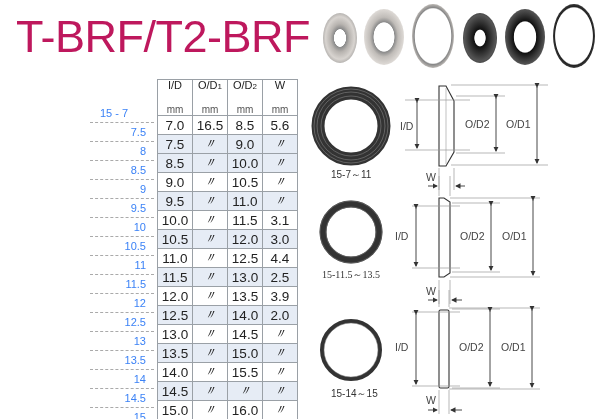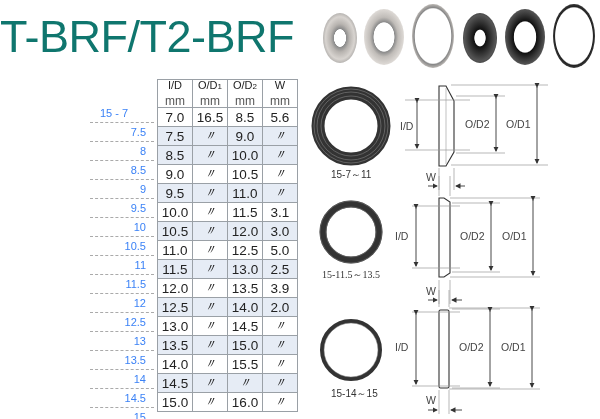--- a/index.html
+++ b/index.html
@@ -1,22 +1,22 @@
 <!DOCTYPE html>
 <html><head>
 <meta charset="utf-8">
 <style>
   html,body{margin:0;padding:0;background:#fff;}
   body{width:600px;height:419px;position:relative;overflow:hidden;font-family:"Liberation Sans",sans-serif;color:#222;}
-  .title{position:absolute;left:0;top:14px;font-size:45px;letter-spacing:-0.5px;color:#0f766e;font-weight:400;line-height:1;}
+  .title{position:absolute;left:16px;top:14px;font-size:45px;letter-spacing:-0.5px;color:#be185d;font-weight:400;line-height:1;}
   table.spec{position:absolute;left:157px;top:79px;border-collapse:collapse;}
   table.spec th, table.spec td{border:1px solid #9aa0a6;text-align:center;font-size:13.5px;padding:0;color:#222;}
   table.spec th{height:24px;width:34px;font-weight:400;line-height:1;background:#fff;}
   table.spec th .h{display:block;font-size:11px;}
-  table.spec th .u{display:block;font-size:12px;color:#555;margin-top:4px;}
+  table.spec th .u{display:block;font-size:10px;color:#555;margin-top:14px;}
   table.spec th sub{font-size:8px;vertical-align:baseline;}
   table.spec td{height:18px;width:34px;}
   table.spec tr.alt td{background:#e6ecf5;}
   td.ditto{font-size:10px;font-style:italic;color:#444;}
   .labels{position:absolute;left:90px;top:104px;width:64px;}
   .lbl{height:19px;box-sizing:border-box;border-bottom:1px dashed #aaa;font-size:11px;line-height:19px;text-align:right;padding-right:8px;color:#3b82f6;}
   .lbl.first{text-align:left;padding-left:10px;padding-right:0;}
   .lbl.last{border-bottom:none;}
   .ring{position:absolute;border-radius:50%;}
   .cap{position:absolute;font-size:10px;color:#333;}
@@ -118,21 +118,21 @@
     <tr class="alt">
         <td>10.5</td>
         <td class="ditto">〃</td>
         <td>12.0</td>
         <td>3.0</td>
       </tr>
     <tr>
         <td>11.0</td>
         <td class="ditto">〃</td>
         <td>12.5</td>
-        <td>5.0</td>
+        <td>4.4</td>
       </tr>
     <tr class="alt">
         <td>11.5</td>
         <td class="ditto">〃</td>
         <td>13.0</td>
         <td>2.5</td>
       </tr>
     <tr>
         <td>12.0</td>
         <td class="ditto">〃</td>

